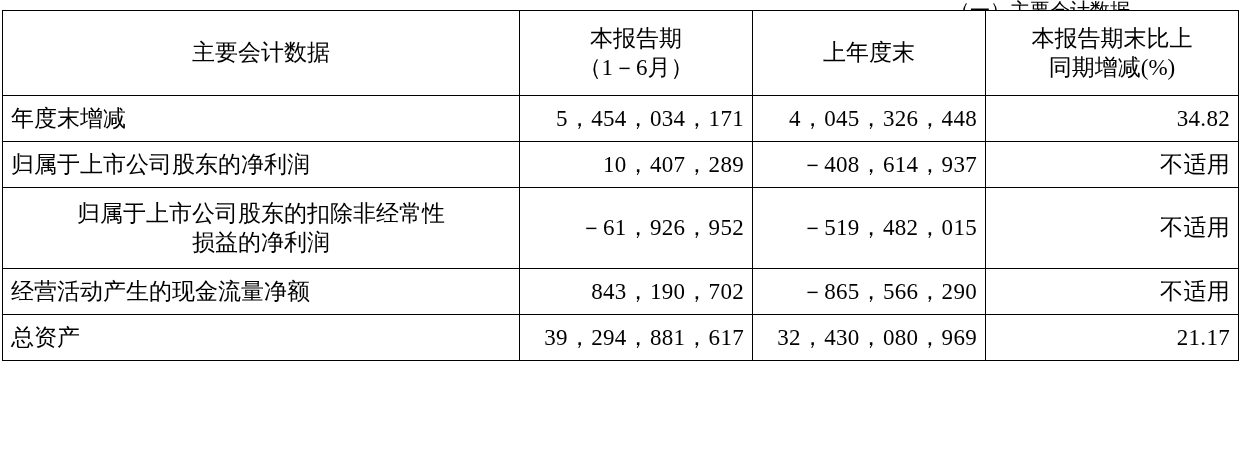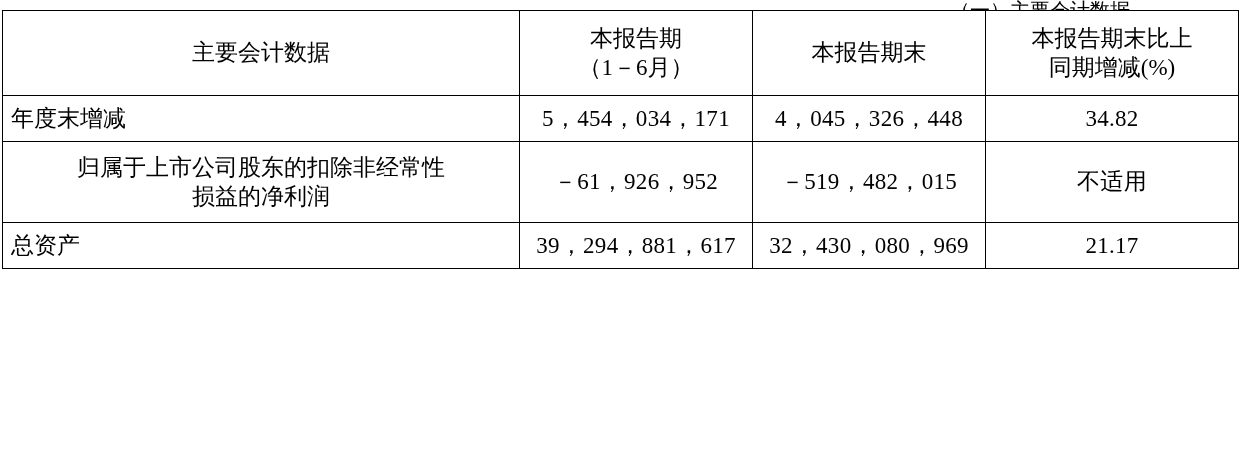--- a/index.html
+++ b/index.html
@@ -46,21 +46,21 @@
     vertical-align: middle;
     font-family: "Liberation Serif", "DejaVu Serif", serif;
   }
   .c-label { width: 517px; text-align: left; }
   .c-num   { width: 233px; text-align: right; }
   .c-pct   { width: 253px; text-align: right; }
   .hdr {
     text-align: center !important;
   }
   .num {
-    text-align: center;
+    text-align: right;
     font-variant-numeric: tabular-nums;
     letter-spacing: 0.3px;
   }
   .h-row td { height: 76px; }
   .h2-row td { height: 84px; }
   .d-row td { height: 37px; }
   .d2-row td { height: 72px; }
   .blank { border-left: 1.6px solid #000; }
   .stack { display: block; text-align: center; }
 </style>
@@ -78,45 +78,57 @@
       <col class="c-num">
       <col class="c-pct">
     </colgroup>
     <tbody>
       <tr class="h-row">
         <td class="hdr">主要会计数据</td>
         <td class="hdr">
           <span class="stack">本报告期</span>
           <span class="stack">（1－6月）</span>
         </td>
-        <td class="hdr">本报告期末</td>
+        <td class="hdr">上年度末</td>
         <td class="hdr">
           <span class="stack">本报告期末比上</span>
           <span class="stack">同期增减(%)</span>
         </td>
       </tr>
 
       <tr class="d-row">
         <td>年度末增减</td>
         <td class="num">5，454，034，171</td>
         <td class="num">4，045，326，448</td>
         <td class="num">34.82</td>
       </tr>
 
+      <tr class="d-row">
+        <td>归属于上市公司股东的净利润</td>
+        <td class="num">10，407，289</td>
+        <td class="num">－408，614，937</td>
+        <td class="num">不适用</td>
+      </tr>
 
       <tr class="d2-row">
         <td>
           <span class="stack">归属于上市公司股东的扣除非经常性</span>
           <span class="stack">损益的净利润</span>
         </td>
         <td class="num">－61，926，952</td>
         <td class="num">－519，482，015</td>
         <td class="num">不适用</td>
       </tr>
 
+      <tr class="d-row">
+        <td>经营活动产生的现金流量净额</td>
+        <td class="num">843，190，702</td>
+        <td class="num">－865，566，290</td>
+        <td class="num">不适用</td>
+      </tr>
 
 
 
       <tr class="d-row">
         <td>总资产</td>
         <td class="num">39，294，881，617</td>
         <td class="num">32，430，080，969</td>
         <td class="num">21.17</td>
       </tr>
     </tbody>

